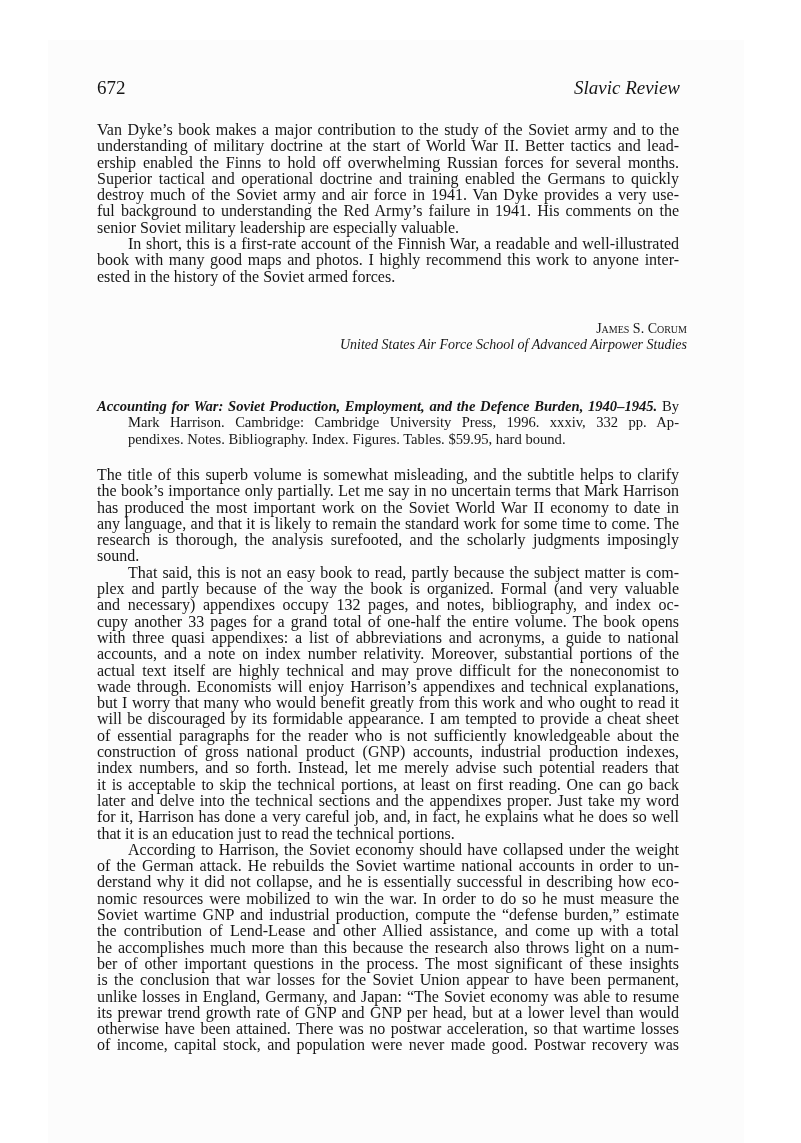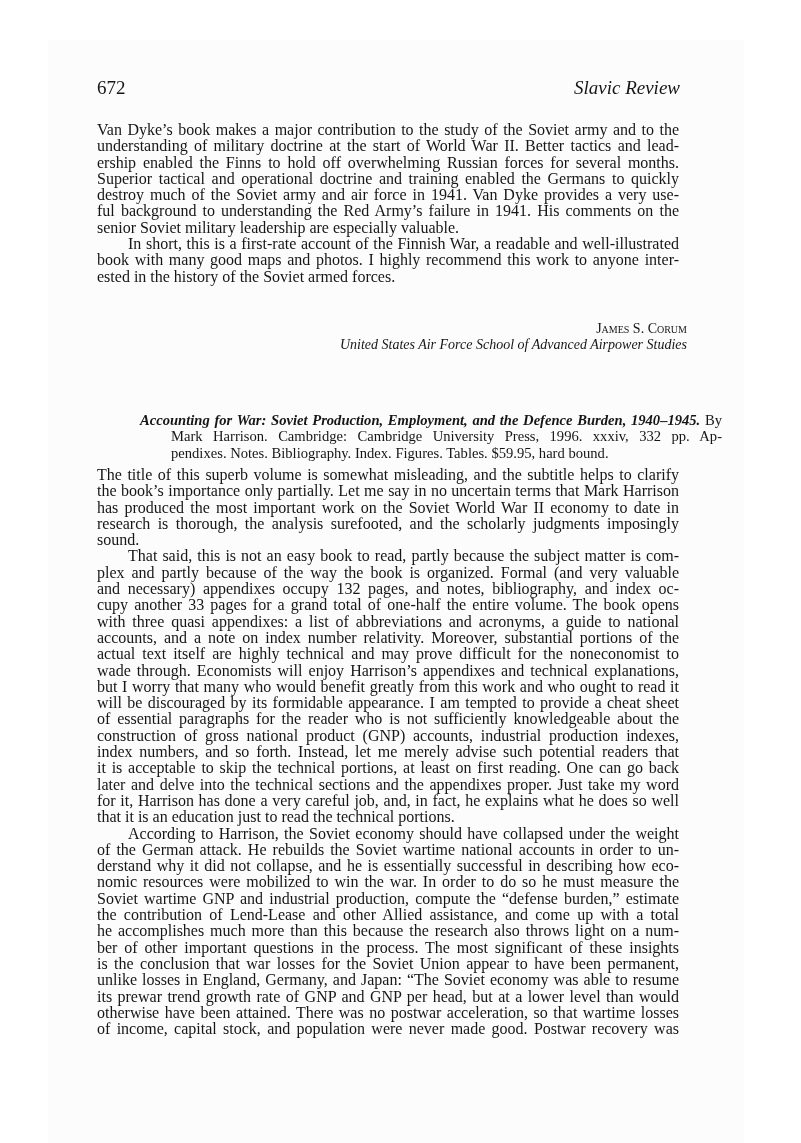--- a/index.html
+++ b/index.html
@@ -59,31 +59,32 @@
       <span class="line">book with many good maps and photos. I highly recommend this work to anyone inter-</span>
       <span class="line last">ested in the history of the Soviet armed forces.</span>
     </div>
   </div>
 
 <div class="sig" style="top:321px;">
   <div class="sig-name">James S. Corum</div>
   <div class="sig-aff">United States Air Force School of Advanced Airpower Studies</div>
 </div>
 
-<div class="biblio" style="top:412px;margin-left:43px;">
+<div class="biblio" style="top:398px;">
   <span class="line"><span class="title">Accounting for War: Soviet Production, Employment, and the Defence Burden, 1940–1945.</span><span> By</span></span>
   <span class="line hang">Mark Harrison. Cambridge: Cambridge University Press, 1996. xxxiv, 332 pp. Ap-</span>
   <span class="line hang last">pendixes. Notes. Bibliography. Index. Figures. Tables. $59.95, hard bound.</span>
 </div>
 
 <div class="block" id="r2" style="top:467px;">
     <div>
       <span class="line">The title of this superb volume is somewhat misleading, and the subtitle helps to clarify</span>
       <span class="line">the book’s importance only partially. Let me say in no uncertain terms that Mark Harrison</span>
       <span class="line">has produced the most important work on the Soviet World War II economy to date in</span>
+      <span class="line">any language, and that it is likely to remain the standard work for some time to come. The</span>
       <span class="line">research is thorough, the analysis surefooted, and the scholarly judgments imposingly</span>
       <span class="line last">sound.</span>
     </div>
     <div>
       <span class="line indent">That said, this is not an easy book to read, partly because the subject matter is com-</span>
       <span class="line">plex and partly because of the way the book is organized. Formal (and very valuable</span>
       <span class="line">and necessary) appendixes occupy 132 pages, and notes, bibliography, and index oc-</span>
       <span class="line">cupy another 33 pages for a grand total of one-half the entire volume. The book opens</span>
       <span class="line">with three quasi appendixes: a list of abbreviations and acronyms, a guide to national</span>
       <span class="line">accounts, and a note on index number relativity. Moreover, substantial portions of the</span>

